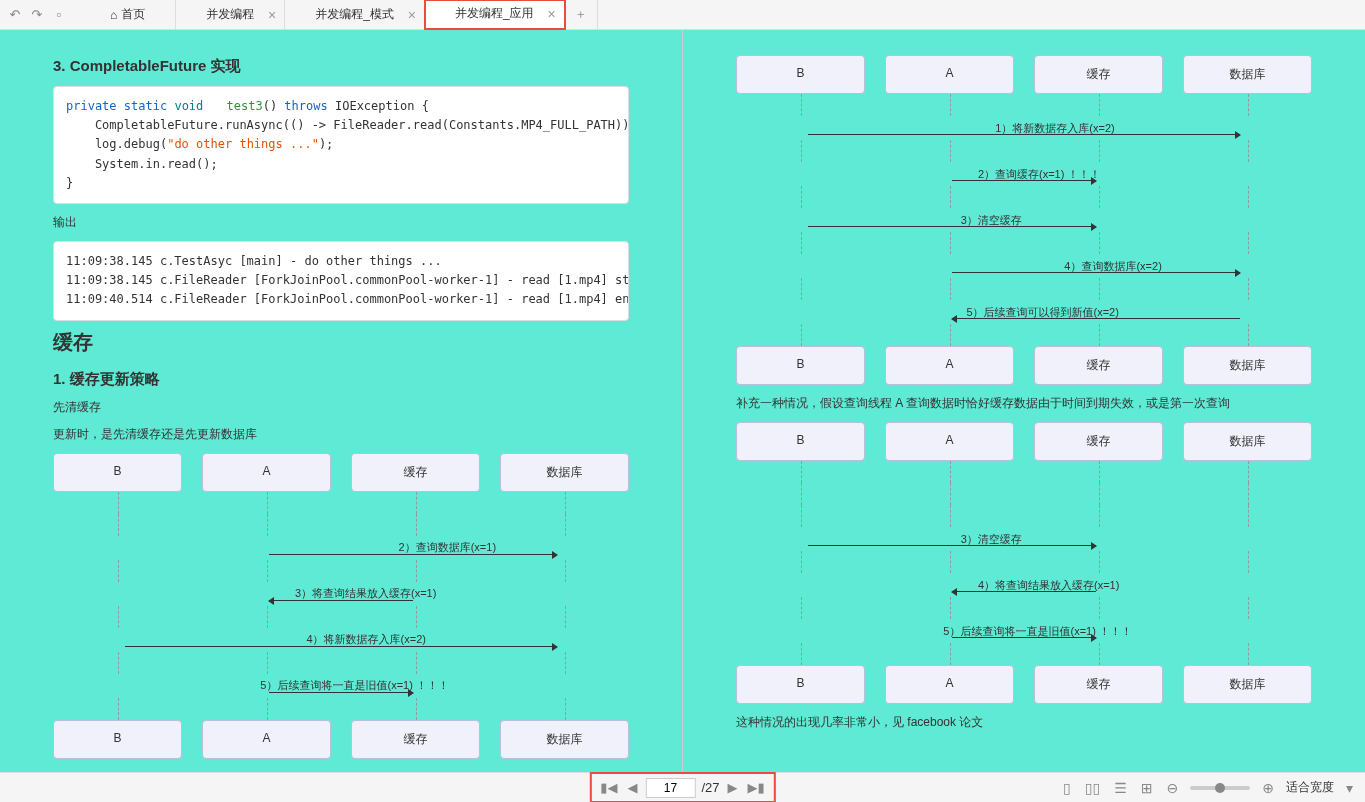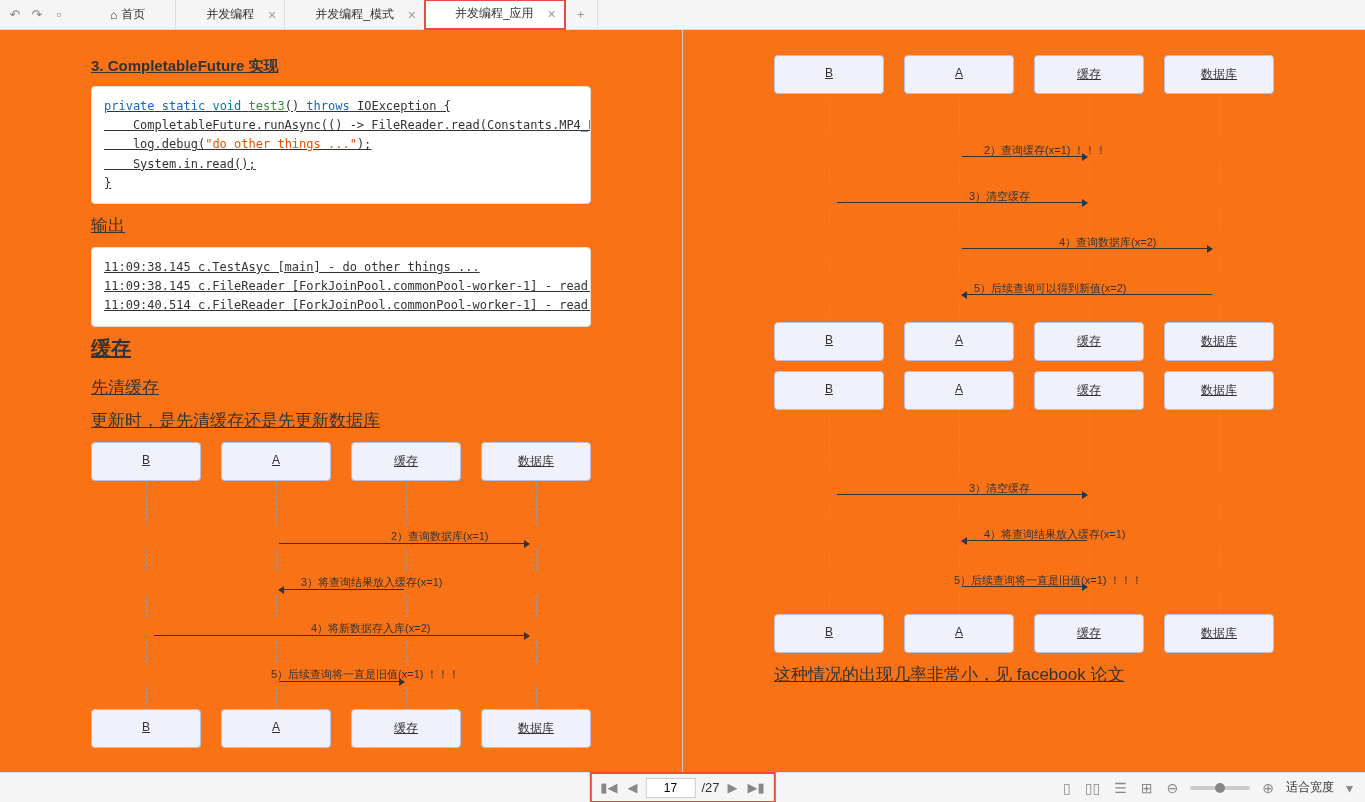--- a/index.html
+++ b/index.html
@@ -6,29 +6,29 @@
 body { font-family: "Microsoft YaHei", Arial, sans-serif; background: #fff; font-size: 13px; color: #333; overflow: hidden; width: 1365px; height: 802px; position: relative; }
 .toolbar { height: 30px; background: #f5f5f5; border-bottom: 1px solid #ddd; display: flex; align-items: center; padding: 0 4px; }
 .tb-ico { width: 22px; height: 22px; display: flex; align-items: center; justify-content: center; color: #888; cursor: pointer; }
 .tabs { display: flex; flex: 1; height: 100%; align-items: stretch; margin-left: 10px; }
 .tab { display: flex; align-items: center; padding: 0 30px; border-right: 1px solid #ddd; cursor: pointer; position: relative; font-size: 12px; }
 .tab .close { position: absolute; right: 8px; color: #999; font-size: 14px; }
 .tab.active { background: #fff; border-bottom: 2px solid transparent; }
 .tab.hl { outline: 2px solid #e74c3c; outline-offset: -1px; }
 .tab.newtab { padding: 0 10px; color: #888; }
 .content { position: absolute; top: 30px; bottom: 30px; left: 0; right: 0; display: flex; }
-.page { flex: 1; background: #f97316; padding: 15px 91px; overflow: hidden; position: relative; text-decoration: underline; }
+.page { flex: 1; background: #5eead4; padding: 15px 53px; overflow: hidden; position: relative; }
 .page.left { border-right: 1px solid #ccc; }
 h2 { font-size: 20px; font-weight: 700; margin: 8px 0 14px; }
 h3 { font-size: 15px; font-weight: 700; margin: 12px 0 10px; }
-.para { font-size: 17px; margin: 10px 0; color: #333; }
+.para { font-size: 12px; margin: 10px 0; color: #333; }
 .codebox { border: 1px solid #ddd; border-radius: 4px; background: #fff; padding: 10px 12px; font-family: Consolas, monospace; font-size: 12px; line-height: 1.6; white-space: pre; overflow: hidden; margin: 8px 0; }
 .kw-blue { color: #1565c0; }
 .kw-teal { color: #008080; }
-.kw-green { color: #388e3c; }
+.kw-green { color: #388e3c; margin-left: 16px; }
 .kw-orange { color: #e65100; }
 .diagram { margin: 10px 0; font-size: 12px; }
 .d-row { display: flex; gap: 20px; margin: 0; }
 .d-box { flex: 1; border: 1px solid #b8bfe0; background: #f0f1fa; border-radius: 4px; text-align: center; padding: 10px 0; font-size: 12px; }
 .d-lines { display: flex; gap: 20px; height: 22px; }
 .d-lifeline { flex: 1; position: relative; }
 .d-lifeline::before { content: ""; position: absolute; left: 50%; top: 0; bottom: 0; border-left: 1px dashed #999; }
 .d-msg { position: relative; height: 24px; display: flex; align-items: center; }
 .d-msg-label { position: absolute; font-size: 11px; white-space: nowrap; }
 .d-arrow { position: absolute; border-top: 1px solid #333; height: 1px; }
@@ -80,20 +80,21 @@
 <span>    CompletableFuture.runAsync(() -&gt; FileReader.read(Constants.MP4_FULL_PATH));</span>
 <span>    log.debug(</span><span class="kw-orange">"do other things ..."</span><span>);</span>
 <span>    System.in.read();</span>
 <span>}</span></div>
     <div class="para">输出</div>
     <div class="codebox"><span>11:09:38.145 c.TestAsyc [main] - do other things ...</span>
 <span>11:09:38.145 c.FileReader [ForkJoinPool.commonPool-worker-1] - read [1.mp4] start ...</span>
 <span>11:09:40.514 c.FileReader [ForkJoinPool.commonPool-worker-1] - read [1.mp4] end ... cost: 2369 ms</span></div>
 
     <h2>缓存</h2>
+    <h3>1. 缓存更新策略</h3>
     <div class="para">先清缓存</div>
     <div class="para">更新时，是先清缓存还是先更新数据库</div>
 
     <div class="diagram">
       <div class="d-row">
         <div class="d-box">B</div>
         <div class="d-box">A</div>
         <div class="d-box">缓存</div>
         <div class="d-box">数据库</div>
       </div>
@@ -169,20 +170,24 @@
         <div class="d-box">缓存</div>
         <div class="d-box">数据库</div>
       </div>
       <div style="position:relative;">
         <div class="d-lines">
             <div class="d-lifeline"></div>
             <div class="d-lifeline"></div>
             <div class="d-lifeline"></div>
             <div class="d-lifeline"></div>
           </div>
+        <div class="d-msg">
+            <span class="d-msg-label" style="left:45%">1）将新数据存入库(x=2)</span>
+            <div class="d-arrow" style="left:12.5%;width:75%;top:18px"></div>
+          </div>
         <div class="d-lines">
             <div class="d-lifeline"></div>
             <div class="d-lifeline"></div>
             <div class="d-lifeline"></div>
             <div class="d-lifeline"></div>
           </div>
         <div class="d-msg">
             <span class="d-msg-label" style="left:42%">2）查询缓存(x=1) ！！！</span>
             <div class="d-arrow" style="left:37.5%;width:25%;top:18px"></div>
           </div>
@@ -224,20 +229,21 @@
           </div>
       </div>
       <div class="d-row">
         <div class="d-box">B</div>
         <div class="d-box">A</div>
         <div class="d-box">缓存</div>
         <div class="d-box">数据库</div>
       </div>
     </div>
 
+    <div class="para">补充一种情况，假设查询线程 A 查询数据时恰好缓存数据由于时间到期失效，或是第一次查询</div>
 
     <div class="diagram">
       <div class="d-row">
         <div class="d-box">B</div>
         <div class="d-box">A</div>
         <div class="d-box">缓存</div>
         <div class="d-box">数据库</div>
       </div>
       <div style="position:relative;">
         <div class="d-lines">

